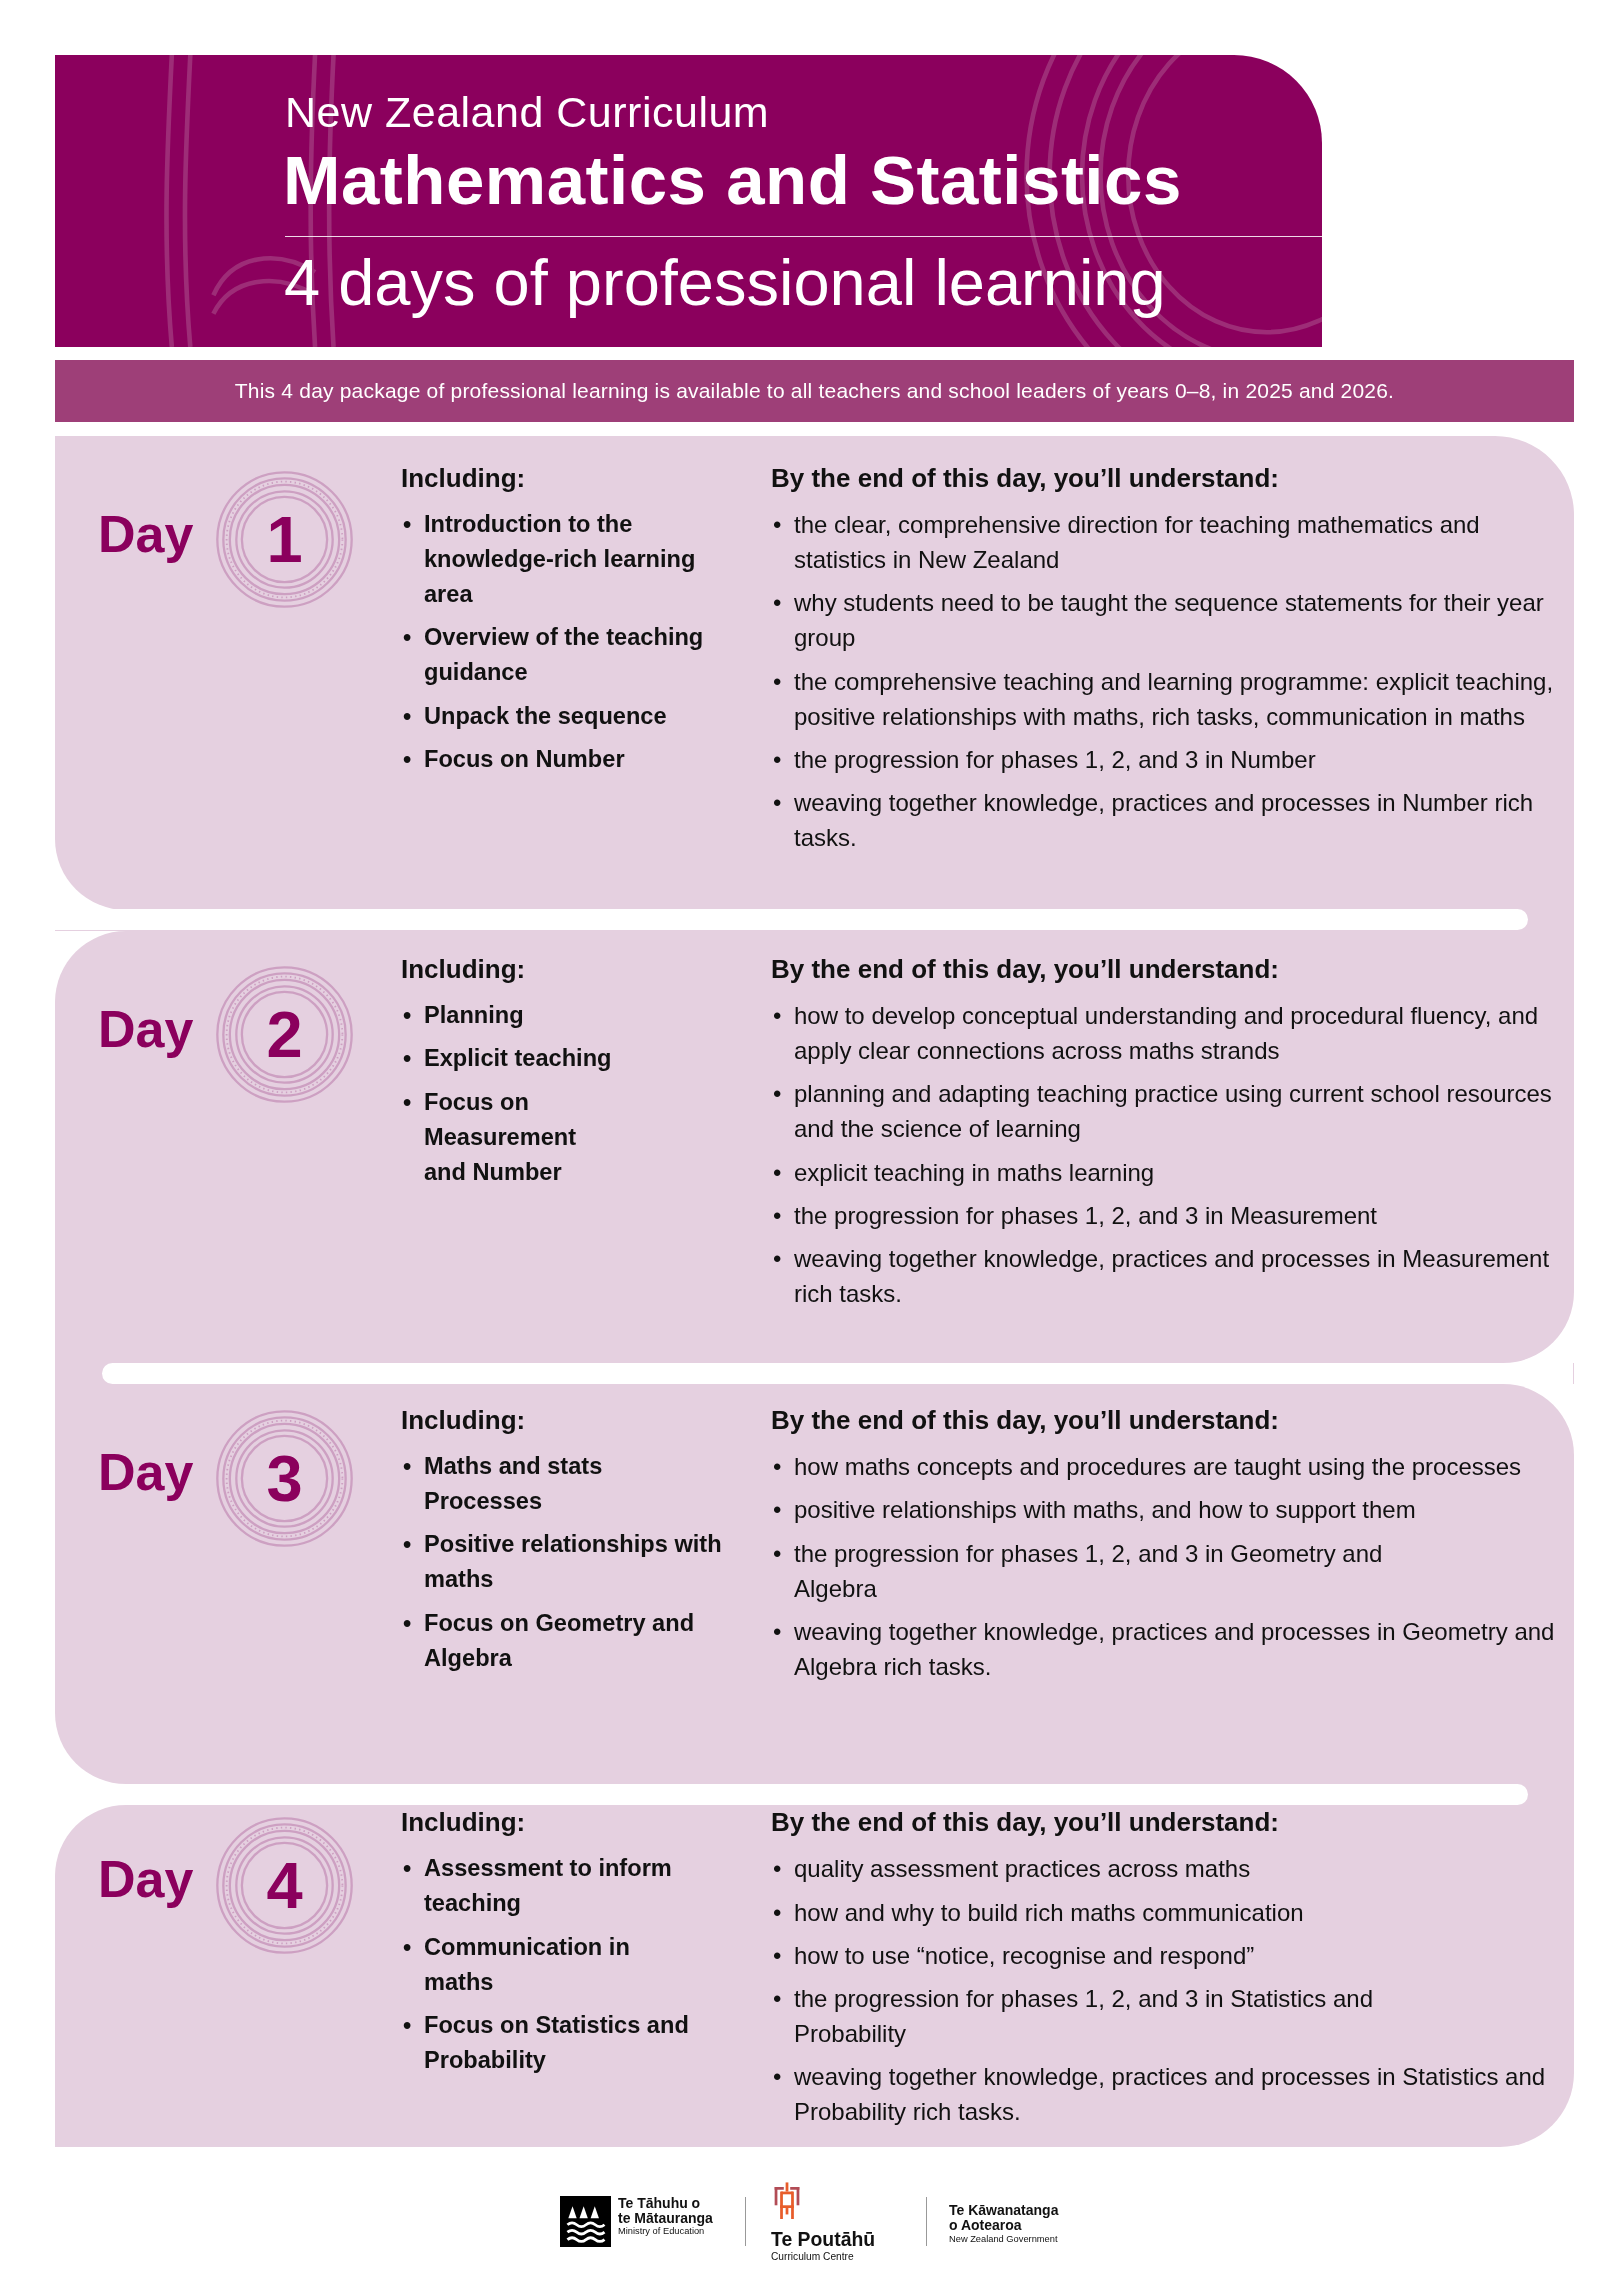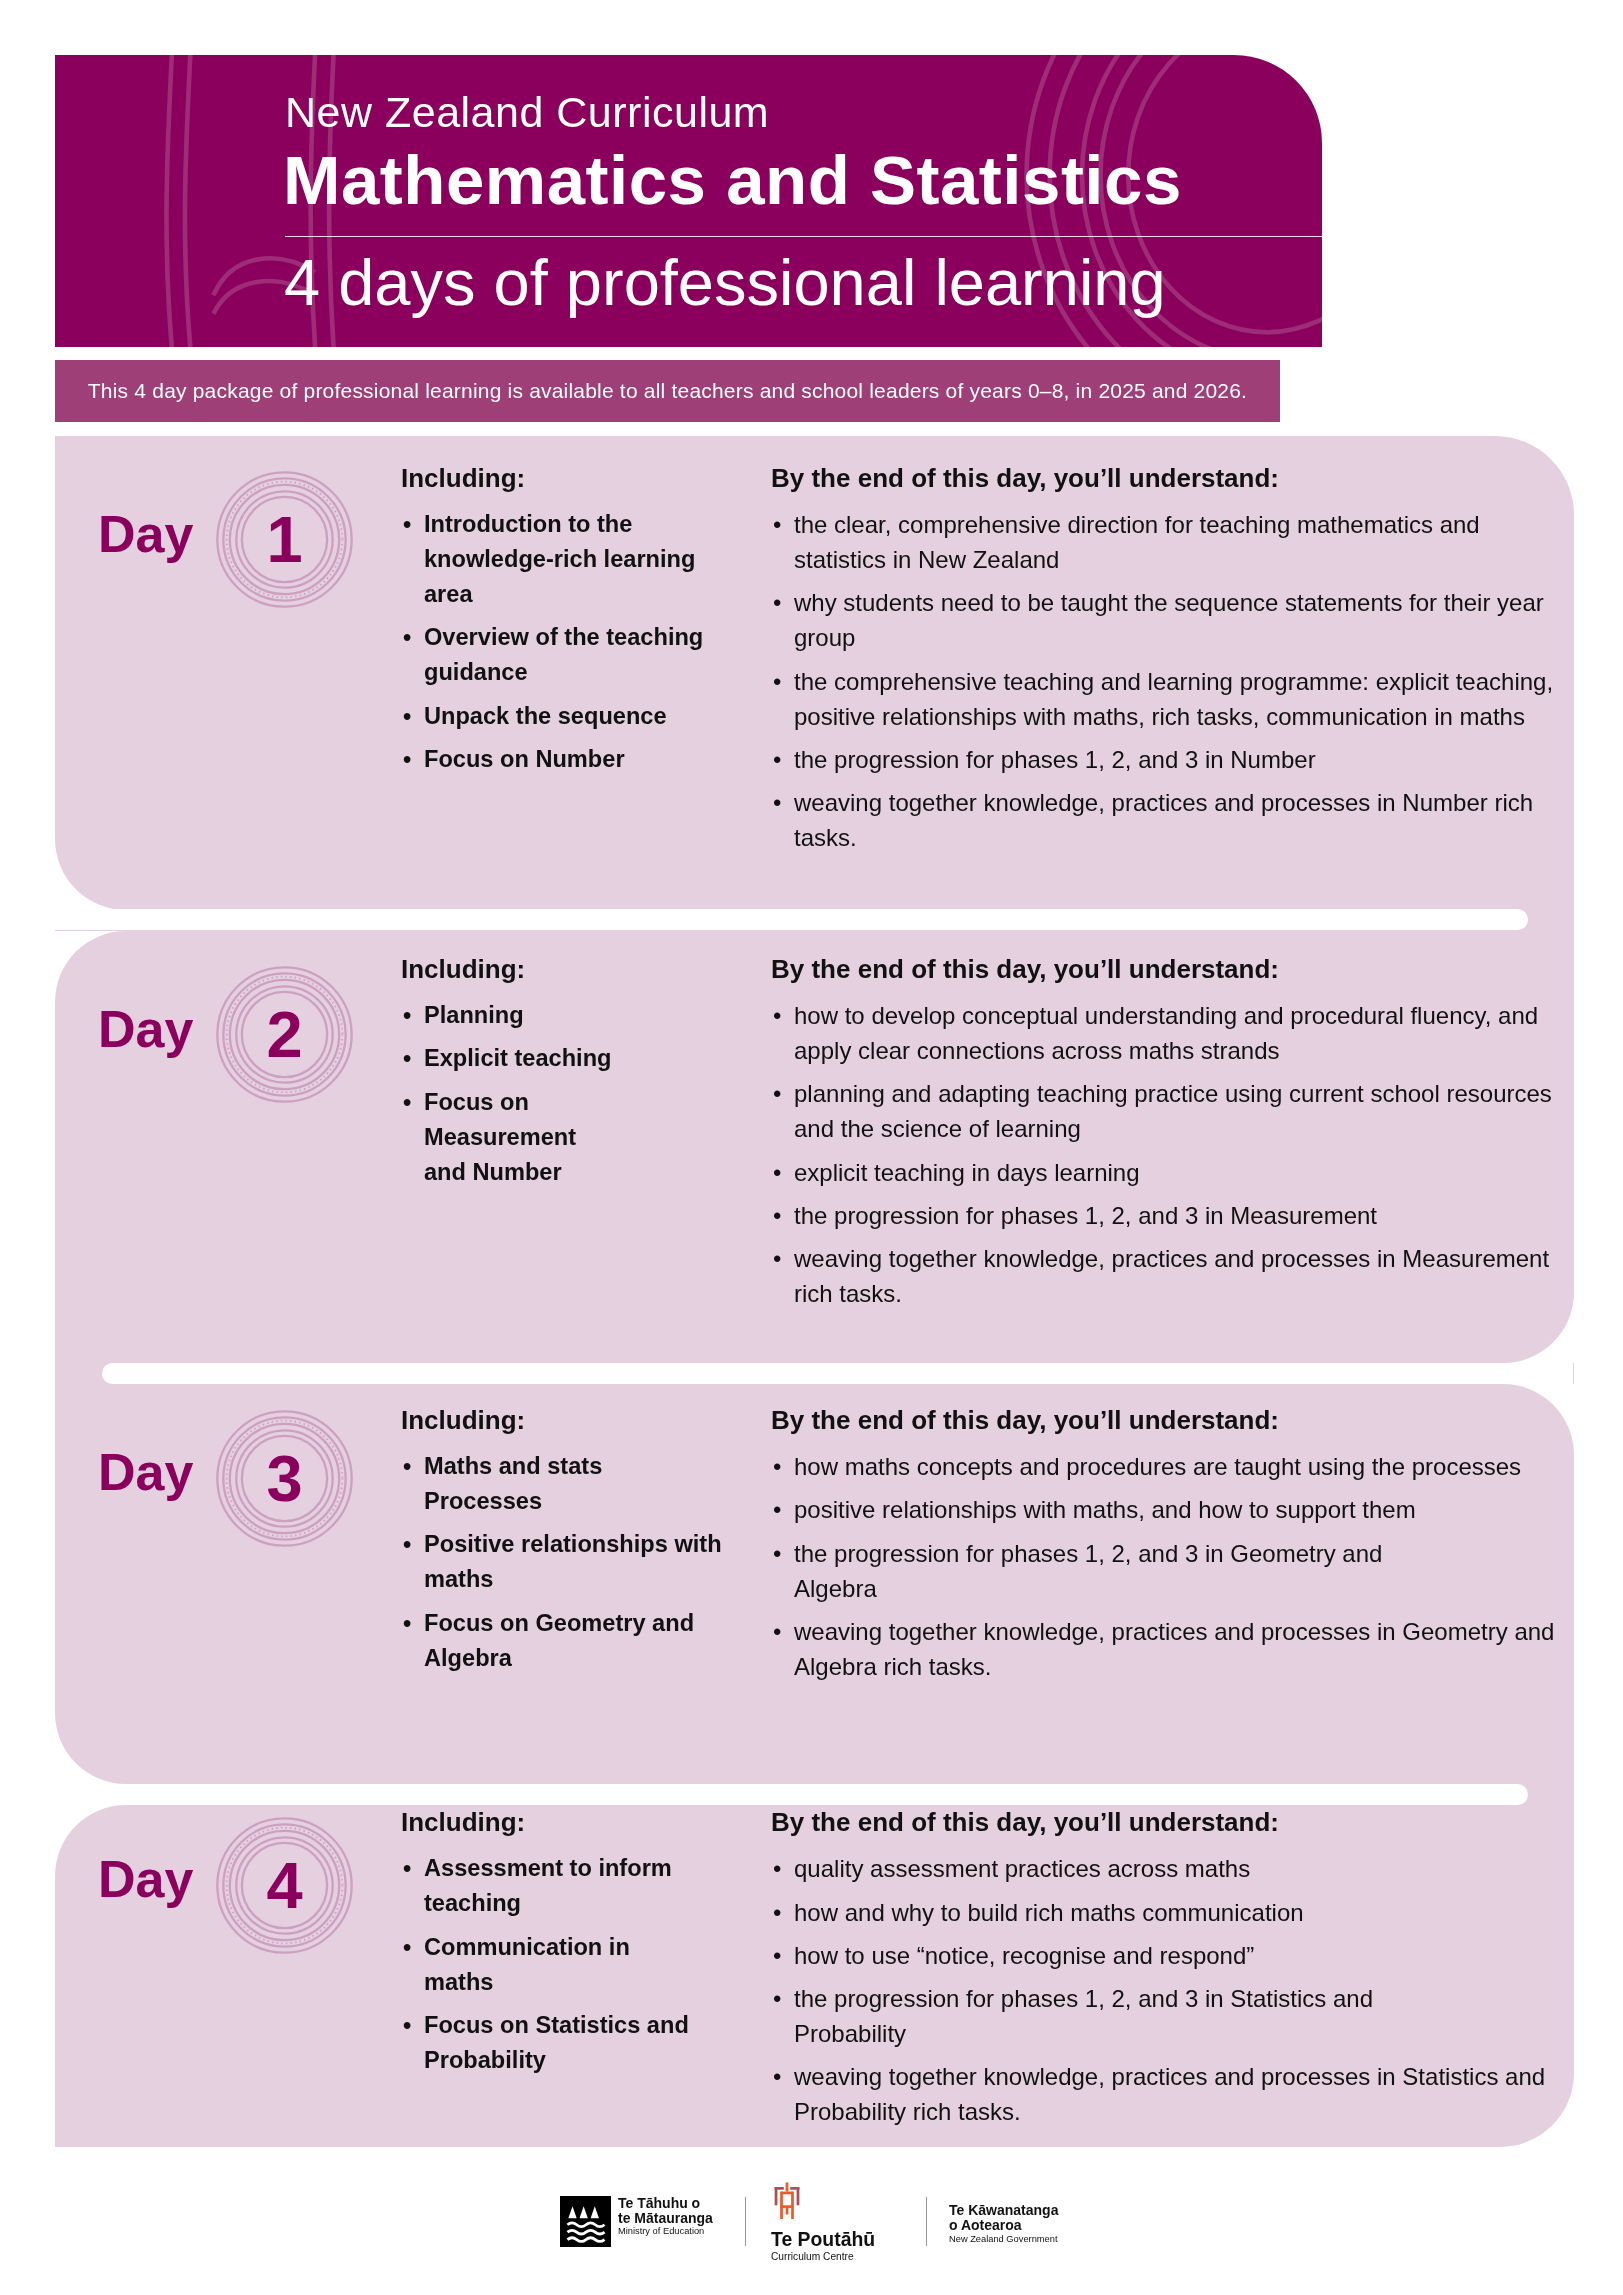--- a/index.html
+++ b/index.html
@@ -5,21 +5,21 @@
   html, body { margin:0; padding:0; background:#ffffff; }
   body { width:1623px; height:2295px; position:relative; overflow:hidden; font-family:"Liberation Sans", "DejaVu Sans", sans-serif; color:#111; }
 
   .header { position:absolute; left:55px; top:55px; width:1267px; height:292px; background:#8B005D; border-top-right-radius:88px; overflow:hidden; }
   .header svg.pattern { position:absolute; left:0; top:0; }
   .h-sub { position:absolute; left:230px; top:33px; font-size:43px; font-weight:300; color:#fff; letter-spacing:0.5px; }
   .h-title { position:absolute; left:228px; top:86px; font-size:69px; font-weight:700; color:#fff; letter-spacing:0.5px; }
   .h-rule { position:absolute; left:230px; top:181px; width:1060px; height:1.4px; background:#ffffff; opacity:.85; }
   .h-days { position:absolute; left:229px; top:190px; font-size:65px; font-weight:400; color:#fff; }
 
-  .banner { position:absolute; left:55px; top:360px; width:1225px; height:62px; background:#9E3F78; color:#fff; font-size:21px; display:flex; align-items:center; justify-content:center; letter-spacing:0.2px; }
+  .banner { position:absolute; left:55px; top:360px; width:1519px; height:62px; background:#9E3F78; color:#fff; font-size:21px; display:flex; align-items:center; justify-content:center; letter-spacing:0.2px; }
 
   .pink { position:absolute; left:55px; top:436px; width:1519px; height:1711px; background:#E5D0E0; border-top-right-radius:79px; border-bottom-right-radius:74px; }
   .sep { position:absolute; background:#ffffff; height:21px; }
   .sep1 { left:0; top:473px; width:1473px; border-radius:0 10.6px 10.6px 0; }
   .sep1-mask { position:absolute; left:0; top:403px; width:93px; height:71px; background:#ffffff; }
   .sep1-mask-inner { position:absolute; left:0; top:0; width:93px; height:71px; background:#E5D0E0; border-bottom-left-radius:71px; }
   .sep1-mask-b { position:absolute; left:0; top:495px; width:93px; height:71px; background:#ffffff; }
   .sep1-mask-b-inner { position:absolute; left:0; top:0; width:93px; height:71px; background:#E5D0E0; border-top-left-radius:71px; }
 
   .sep2 { left:47px; top:927px; width:1471px; border-radius:10.6px 0 0 10.6px; }
@@ -176,21 +176,21 @@
         <li>Planning</li>
         <li>Explicit teaching</li>
         <li style="width:194px;">Focus on Measurement and Number</li>
       </ul>
     </div>
     <div class="col-und" style="top:23px;">
       <div class="col-h">By the end of this day, you’ll understand:</div>
       <ul>
         <li>how to develop conceptual understanding and procedural fluency, and apply clear connections across maths strands</li>
         <li>planning and adapting teaching practice using current school resources and the science of learning</li>
-        <li>explicit teaching in days learning</li>
+        <li>explicit teaching in maths learning</li>
         <li>the progression for phases 1, 2, and 3 in Measurement</li>
         <li>weaving together knowledge, practices and processes in Measurement rich tasks.</li>
       </ul>
     </div>
   </div>
 
   <div class="day" style="top:948px;">
     <div class="day-label" style="top:58px;">Day</div>
     <div class="emblem" style="top:25px;">
       <svg width="139" height="139" viewBox="0 0 300 300">

